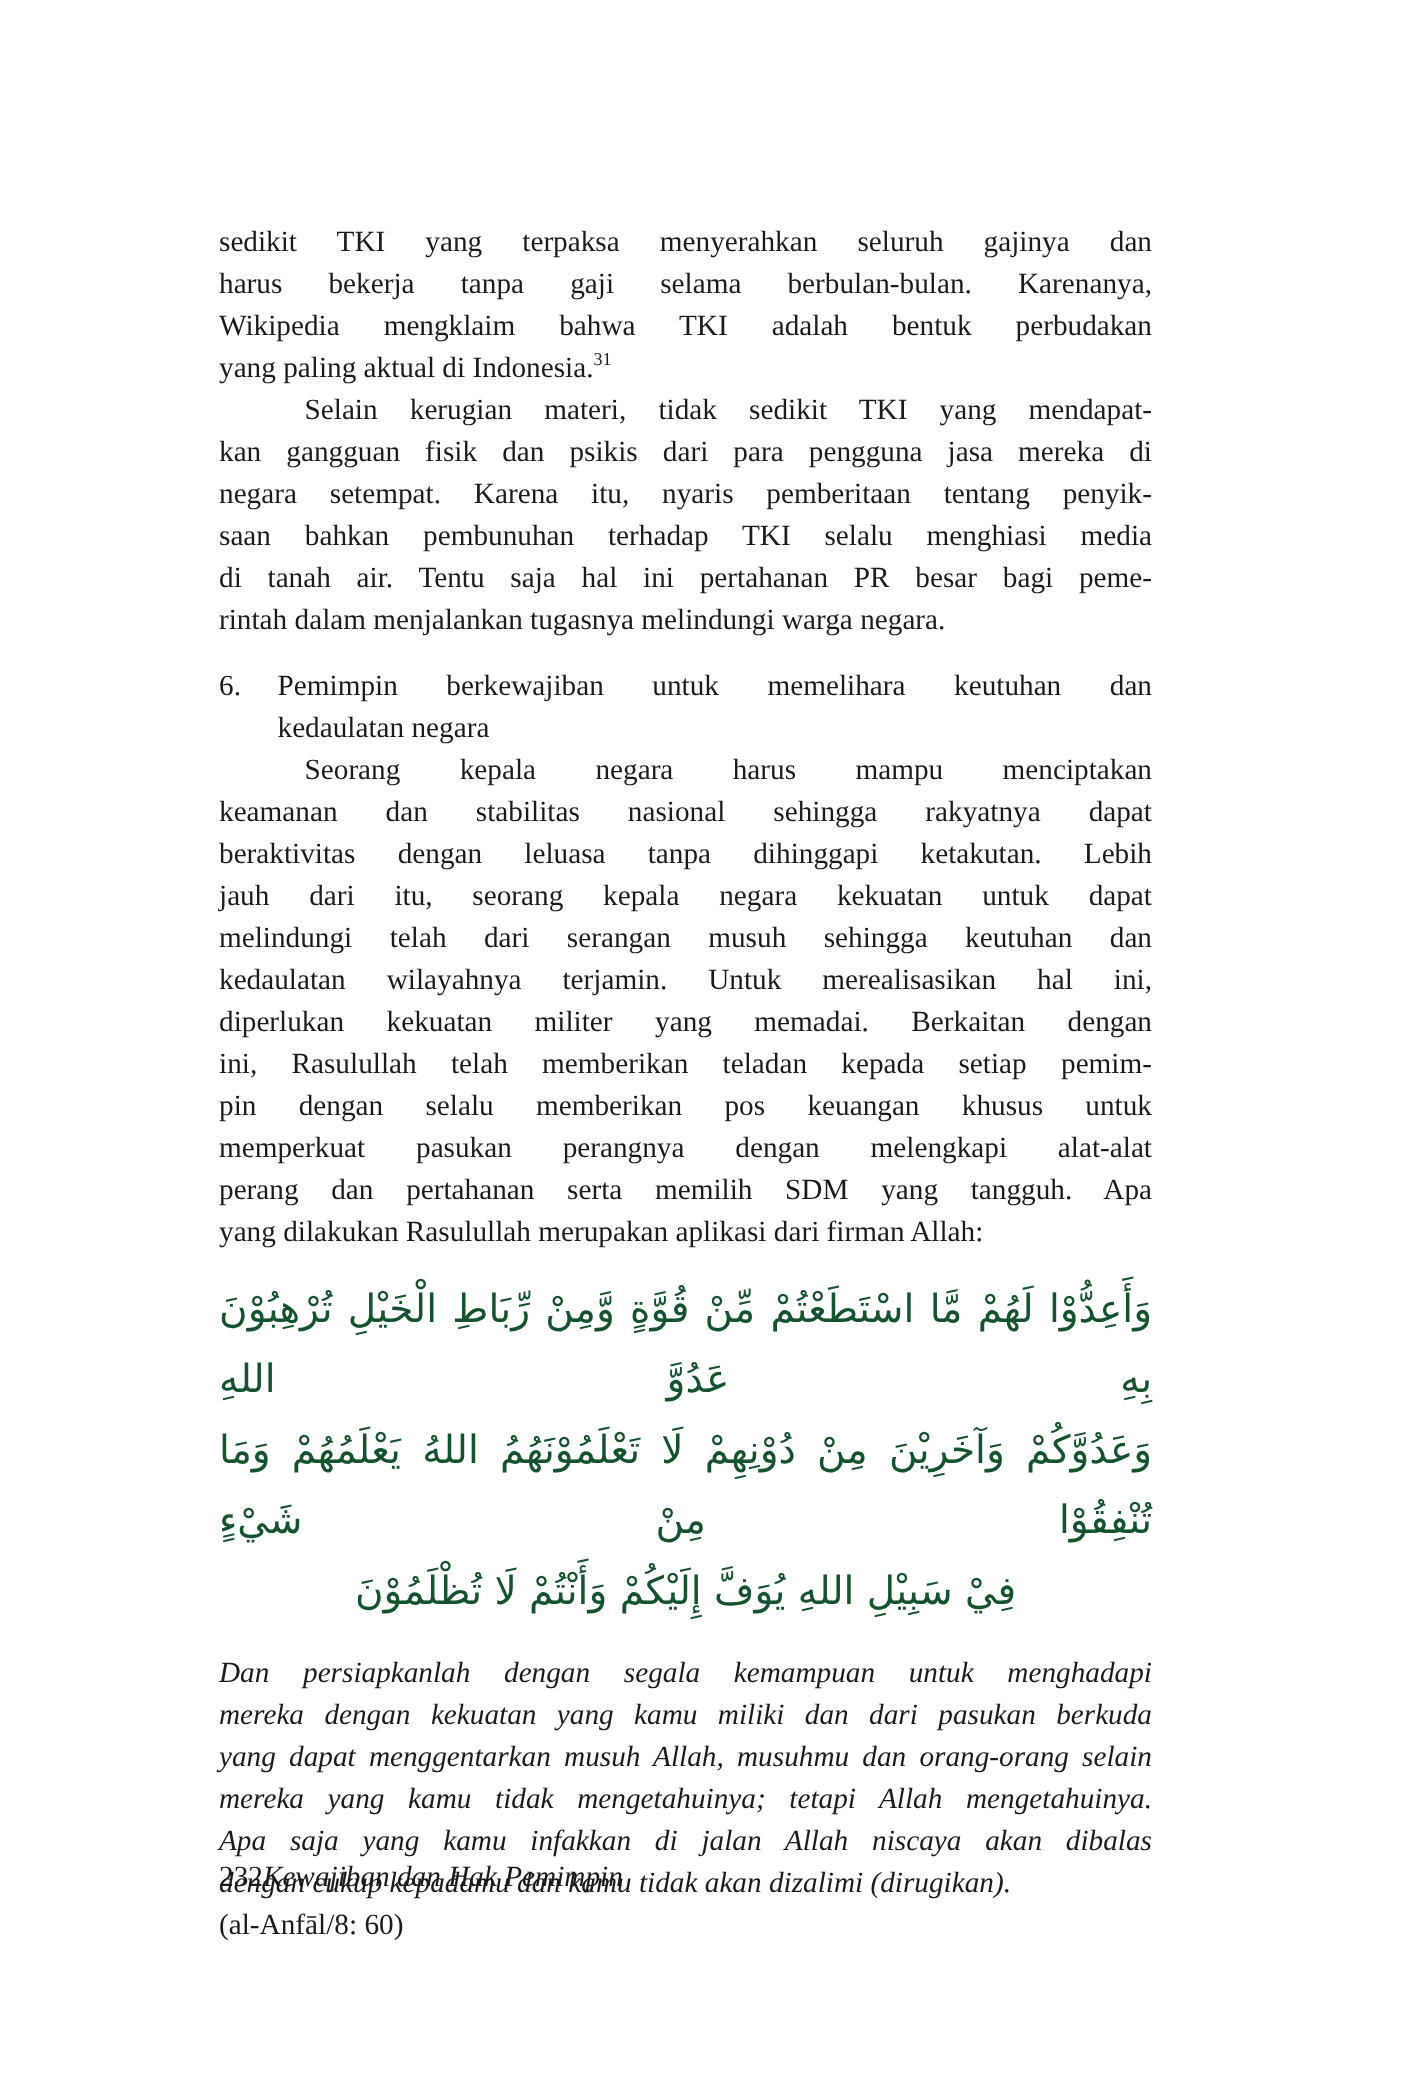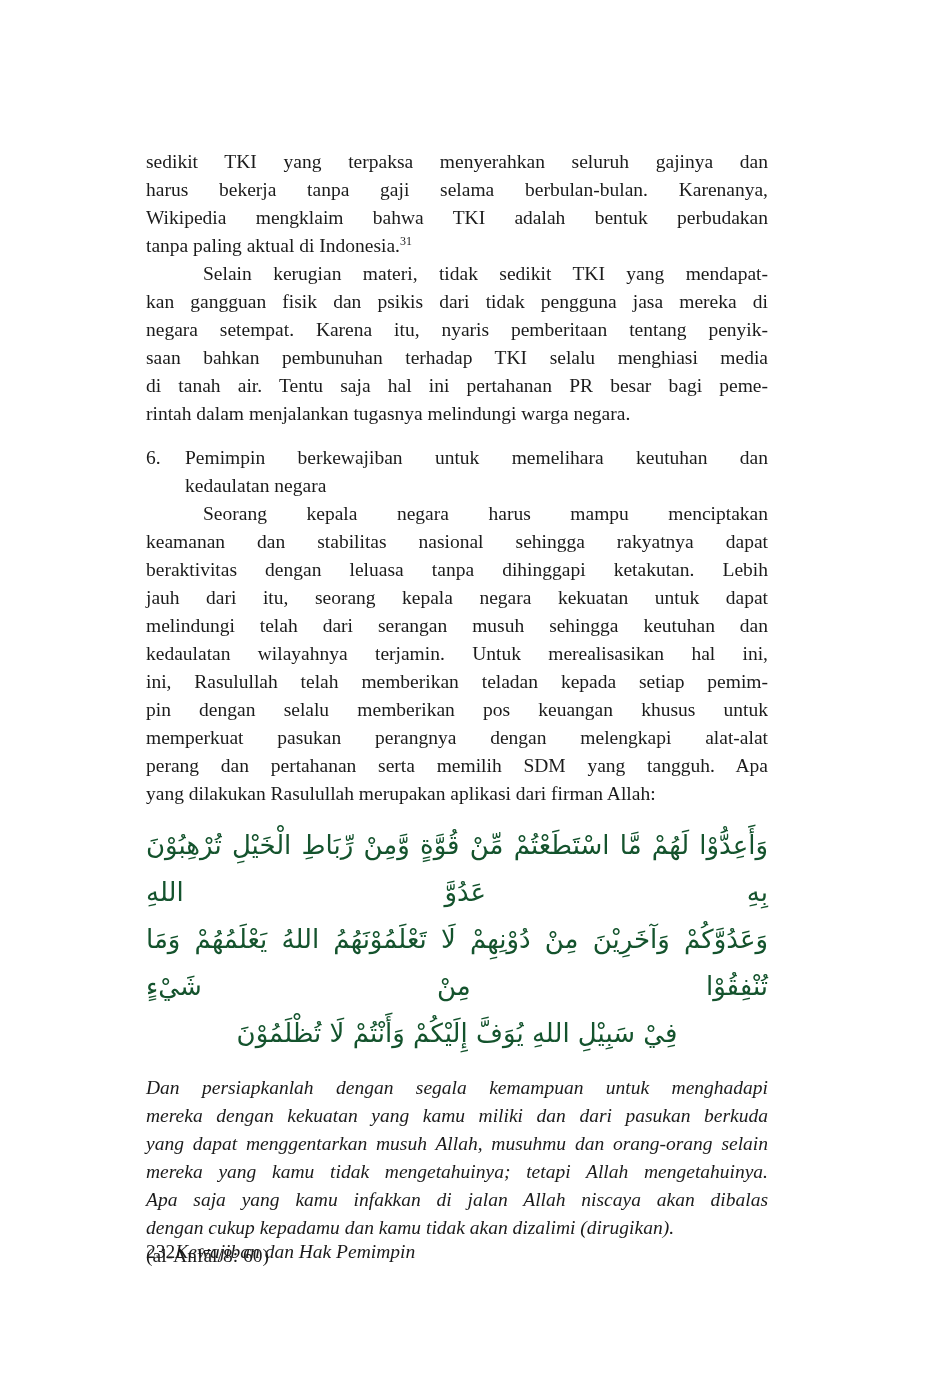--- a/index.html
+++ b/index.html
@@ -98,26 +98,26 @@
 </head>
 <body>
 
 <div class="page">
   <div class="text-block">
 
     <div>
       <div class="bline">sedikit TKI yang terpaksa menyerahkan seluruh gajinya dan</div>
       <div class="bline">harus bekerja tanpa gaji selama berbulan-bulan. Karenanya,</div>
       <div class="bline">Wikipedia mengklaim bahwa TKI adalah bentuk perbudakan</div>
-      <div class="bline last"><span>tanpa paling aktual di Indonesia.</span><sup class="fn">31</sup></div>
+      <div class="bline last"><span>yang paling aktual di Indonesia.</span><sup class="fn">31</sup></div>
     </div>
 
     <div>
       <div class="bline indent">Selain kerugian materi, tidak sedikit TKI yang mendapat-</div>
-      <div class="bline">kan gangguan fisik dan psikis dari tidak pengguna jasa mereka di</div>
+      <div class="bline">kan gangguan fisik dan psikis dari para pengguna jasa mereka di</div>
       <div class="bline">negara setempat. Karena itu, nyaris pemberitaan tentang penyik-</div>
       <div class="bline">saan bahkan pembunuhan terhadap TKI selalu menghiasi media</div>
       <div class="bline">di tanah air. Tentu saja hal ini pertahanan PR besar bagi peme-</div>
       <div class="bline last">rintah dalam menjalankan tugasnya melindungi warga negara.</div>
     </div>
 
     <div class="h-row">
       <div class="h-num">6.</div>
       <div class="h-title">
         <div class="bline">Pemimpin berkewajiban untuk memelihara keutuhan dan</div>
@@ -125,20 +125,21 @@
       </div>
     </div>
 
     <div>
       <div class="bline indent">Seorang kepala negara harus mampu menciptakan</div>
       <div class="bline">keamanan dan stabilitas nasional sehingga rakyatnya dapat</div>
       <div class="bline">beraktivitas dengan leluasa tanpa dihinggapi ketakutan. Lebih</div>
       <div class="bline">jauh dari itu, seorang kepala negara kekuatan untuk dapat</div>
       <div class="bline">melindungi telah dari serangan musuh sehingga keutuhan dan</div>
       <div class="bline">kedaulatan wilayahnya terjamin. Untuk merealisasikan hal ini,</div>
+      <div class="bline">diperlukan kekuatan militer yang memadai. Berkaitan dengan</div>
       <div class="bline">ini, Rasulullah telah memberikan teladan kepada setiap pemim-</div>
       <div class="bline">pin dengan selalu memberikan pos keuangan khusus untuk</div>
       <div class="bline">memperkuat pasukan perangnya dengan melengkapi alat-alat</div>
       <div class="bline">perang dan pertahanan serta memilih SDM yang tangguh. Apa</div>
       <div class="bline last">yang dilakukan Rasulullah merupakan aplikasi dari firman Allah:</div>
     </div>
 
     <div class="arabic-block" dir="rtl">
       <div class="ar-line">وَأَعِدُّوْا لَهُمْ مَّا اسْتَطَعْتُمْ مِّنْ قُوَّةٍ وَّمِنْ رِّبَاطِ الْخَيْلِ تُرْهِبُوْنَ بِهِ عَدُوَّ اللهِ</div>
       <div class="ar-line">وَعَدُوَّكُمْ وَآخَرِيْنَ مِنْ دُوْنِهِمْ لَا تَعْلَمُوْنَهُمُ اللهُ يَعْلَمُهُمْ وَمَا تُنْفِقُوْا مِنْ شَيْءٍ</div>

